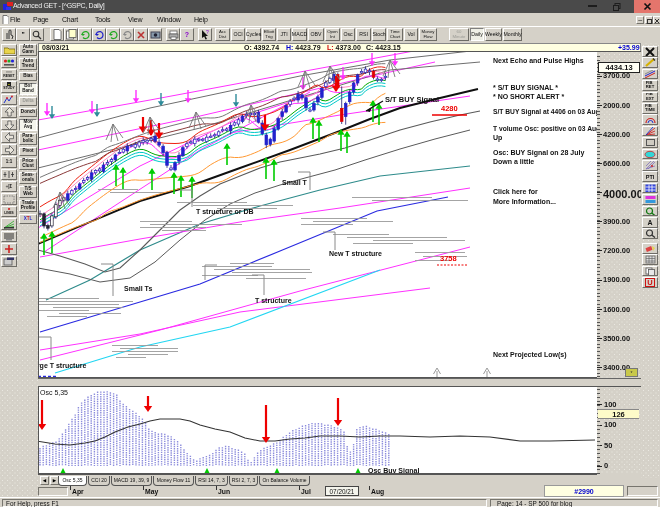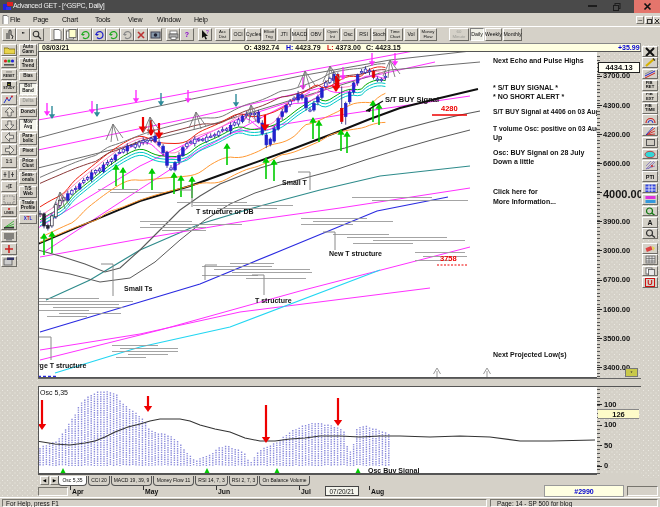--- a/index.html
+++ b/index.html
@@ -661,33 +661,33 @@
       <text x="455" y="113" font-family="Liberation Sans, sans-serif" font-size="7" font-weight="bold" fill="#111">Down a little</text>
       <text x="455" y="143" font-family="Liberation Sans, sans-serif" font-size="7" font-weight="bold" fill="#111">Click here for</text>
       <text x="455" y="153" font-family="Liberation Sans, sans-serif" font-size="7" font-weight="bold" fill="#111">More Information...</text>
       <text x="455" y="306" font-family="Liberation Sans, sans-serif" font-size="7" font-weight="bold" fill="#111">Next Projected Low(s)</text>
     </svg>
   <div style="position:absolute;left:38px;top:51px;width:559px;height:327px;border:1px solid #555;border-right:none;pointer-events:none"></div>
   <div class="tex" style="position:absolute;left:597px;top:51px;width:44px;height:327px;border-top:1px solid #555">
       <div style="position:absolute;left:0;top:23.5px;width:5px;height:1px;background:#222"></div>
       <div style="position:absolute;left:6px;top:19.3px;font-size:7.5px;font-weight:bold;color:#151515">3700.00</div>
       <div style="position:absolute;left:0;top:52.7px;width:5px;height:1px;background:#222"></div>
-      <div style="position:absolute;left:6px;top:48.5px;font-size:7.5px;font-weight:bold;color:#151515">4300.00</div>
+      <div style="position:absolute;left:6px;top:48.5px;font-size:7.5px;font-weight:bold;color:#151515">2000.00</div>
       <div style="position:absolute;left:0;top:81.8px;width:5px;height:1px;background:#222"></div>
       <div style="position:absolute;left:6px;top:77.6px;font-size:7.5px;font-weight:bold;color:#151515">4200.00</div>
       <div style="position:absolute;left:0;top:110.9px;width:5px;height:1px;background:#222"></div>
       <div style="position:absolute;left:6px;top:106.7px;font-size:7.5px;font-weight:bold;color:#151515">6600.00</div>
       <div style="position:absolute;left:0;top:140.1px;width:5px;height:1px;background:#222"></div>
       <div style="position:absolute;left:6px;top:135.9px;font-size:11px;font-weight:bold;color:#151515">4000.00</div>
       <div style="position:absolute;left:0;top:169.2px;width:5px;height:1px;background:#222"></div>
       <div style="position:absolute;left:6px;top:165.1px;font-size:7.5px;font-weight:bold;color:#151515">3900.00</div>
       <div style="position:absolute;left:0;top:198.4px;width:5px;height:1px;background:#222"></div>
-      <div style="position:absolute;left:6px;top:194.2px;font-size:7.5px;font-weight:bold;color:#151515">3000.00</div>
+      <div style="position:absolute;left:6px;top:194.2px;font-size:7.5px;font-weight:bold;color:#151515">7200.00</div>
       <div style="position:absolute;left:0;top:227.5px;width:5px;height:1px;background:#222"></div>
-      <div style="position:absolute;left:6px;top:223.3px;font-size:7.5px;font-weight:bold;color:#151515">6700.00</div>
+      <div style="position:absolute;left:6px;top:223.3px;font-size:7.5px;font-weight:bold;color:#151515">1900.00</div>
       <div style="position:absolute;left:0;top:256.7px;width:5px;height:1px;background:#222"></div>
       <div style="position:absolute;left:6px;top:252.5px;font-size:7.5px;font-weight:bold;color:#151515">1600.00</div>
       <div style="position:absolute;left:0;top:285.8px;width:5px;height:1px;background:#222"></div>
       <div style="position:absolute;left:6px;top:281.6px;font-size:7.5px;font-weight:bold;color:#151515">3500.00</div>
       <div style="position:absolute;left:0;top:315.0px;width:5px;height:1px;background:#222"></div>
       <div style="position:absolute;left:6px;top:310.8px;font-size:7.5px;font-weight:bold;color:#151515">3400.00</div>
       <div style="position:absolute;left:0;top:4.0px;width:2.5px;height:1px;background:#555"></div>
       <div style="position:absolute;left:0;top:7.6px;width:2.5px;height:1px;background:#555"></div>
       <div style="position:absolute;left:0;top:11.3px;width:2.5px;height:1px;background:#555"></div>
       <div style="position:absolute;left:0;top:14.9px;width:2.5px;height:1px;background:#555"></div>

